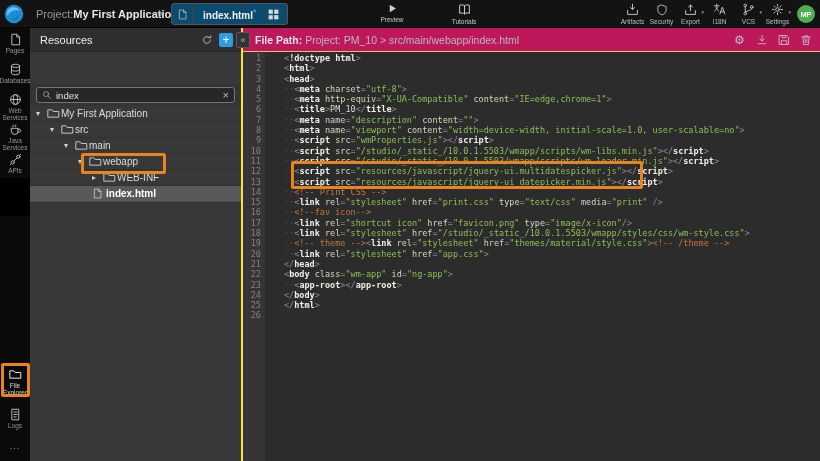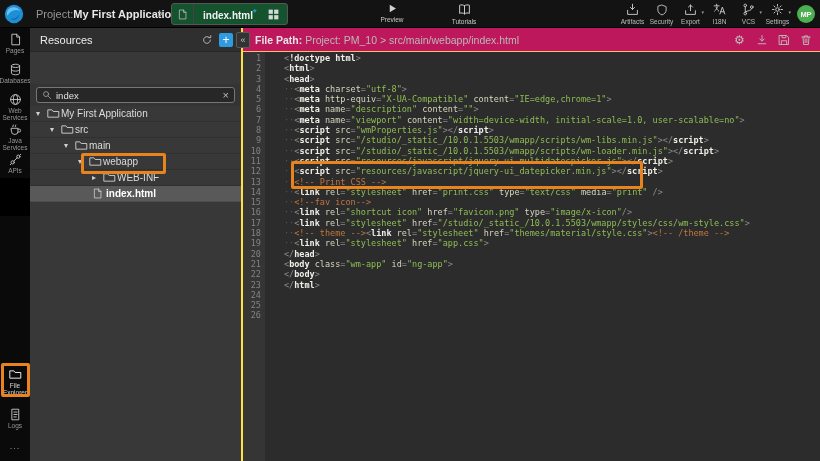--- a/index.html
+++ b/index.html
@@ -12,21 +12,21 @@
     font-family:"Liberation Sans",sans-serif;-webkit-font-smoothing:antialiased;}
   #app{position:relative;width:820px;height:461px;background:#2c2c2c;}
 
   
   .topbar{position:relative;height:28px;background:var(--topbar);border-bottom:1px solid #000;}
   .logo{position:absolute;left:3px;top:3px;width:22px;height:22px;}
   .proj{position:absolute;left:36px;top:8px;font-size:11px;color:#969696;}
   .proj b{color:#e8e8e8;font-weight:bold;}
   .crumb-chev{position:absolute;left:158px;top:5px;color:#9a9a9a;font-size:14px;}
   .tab{position:absolute;left:171px;top:3px;height:22px;display:flex;align-items:center;
-    background:#14532d;border:1px solid #565656;border-radius:3px;}
+    background:#0c4a6e;border:1px solid #565656;border-radius:3px;}
   .tab .fbox{width:22px;height:100%;display:flex;align-items:center;justify-content:center;
     border-right:1px solid #444;color:#b5b5b5;}
   .tab .tlabel{padding:0 4px 0 9px;font-size:10px;font-weight:bold;color:#f0f0f0;}
   .tab .mod{color:var(--blue);font-size:9px;vertical-align:4px;}
   .tab .gbox{width:26px;height:100%;display:flex;align-items:center;justify-content:center;color:#d8d8d8;}
   .tb-col{position:absolute;top:3px;display:flex;flex-direction:column;align-items:center;width:38px;color:#d0d0d0;}
   .tb-col .lbl{font-size:6.5px;color:#c9c9c9;margin-top:2px;}
   .tb-right{position:absolute;right:28px;top:3px;display:flex;}
   .tb-item{width:29px;display:flex;flex-direction:column;align-items:center;color:#c4c4c4;}
   .tb-item .lbl{font-size:6.5px;color:#bdbdbd;margin-top:2px;white-space:nowrap;}
@@ -449,36 +449,38 @@
             <div>24</div>
             <div>25</div>
             <div>26</div>
           </div>
         <div class="code" id="code">
             <div class="code-line"><span class="tk-p">&lt;</span><span class="tk-t">!doctype html</span><span class="tk-p">&gt;</span></div>
             <div class="code-line"><span class="tk-p">&lt;</span><span class="tk-t">html</span><span class="tk-p">&gt;</span></div>
             <div class="code-line"><span class="tk-p">&lt;</span><span class="tk-t">head</span><span class="tk-p">&gt;</span></div>
             <div class="code-line"><span class="tk-ws">··</span><span class="tk-p">&lt;</span><span class="tk-t">meta</span><span class="tk-a"> charset</span><span class="tk-p">=</span><span class="tk-s">"utf-8"</span><span class="tk-p">&gt;</span></div>
             <div class="code-line"><span class="tk-ws">··</span><span class="tk-p">&lt;</span><span class="tk-t">meta</span><span class="tk-a"> http-equiv</span><span class="tk-p">=</span><span class="tk-s">"X-UA-Compatible"</span><span class="tk-a"> content</span><span class="tk-p">=</span><span class="tk-s">"IE=edge,chrome=1"</span><span class="tk-p">&gt;</span></div>
+            <div class="code-line"><span class="tk-ws">··</span><span class="tk-p">&lt;</span><span class="tk-t">title</span><span class="tk-p">&gt;</span><span class="tk-x">PM_10</span><span class="tk-p">&lt;/</span><span class="tk-t">title</span><span class="tk-p">&gt;</span></div>
             <div class="code-line"><span class="tk-ws">··</span><span class="tk-p">&lt;</span><span class="tk-t">meta</span><span class="tk-a"> name</span><span class="tk-p">=</span><span class="tk-s">"description"</span><span class="tk-a"> content</span><span class="tk-p">=</span><span class="tk-s">""</span><span class="tk-p">&gt;</span></div>
             <div class="code-line"><span class="tk-ws">··</span><span class="tk-p">&lt;</span><span class="tk-t">meta</span><span class="tk-a"> name</span><span class="tk-p">=</span><span class="tk-s">"viewport"</span><span class="tk-a"> content</span><span class="tk-p">=</span><span class="tk-s">"width=device-width, initial-scale=1.0, user-scalable=no"</span><span class="tk-p">&gt;</span></div>
             <div class="code-line"><span class="tk-ws">··</span><span class="tk-p">&lt;</span><span class="tk-t">script</span><span class="tk-a"> src</span><span class="tk-p">=</span><span class="tk-s">"wmProperties.js"</span><span class="tk-p">&gt;</span><span class="tk-p">&lt;/</span><span class="tk-t">script</span><span class="tk-p">&gt;</span></div>
             <div class="code-line"><span class="tk-ws">··</span><span class="tk-p">&lt;</span><span class="tk-t">script</span><span class="tk-a"> src</span><span class="tk-p">=</span><span class="tk-s">"/studio/_static_/10.0.1.5503/wmapp/scripts/wm-libs.min.js"</span><span class="tk-p">&gt;</span><span class="tk-p">&lt;/</span><span class="tk-t">script</span><span class="tk-p">&gt;</span></div>
             <div class="code-line"><span class="tk-ws">··</span><span class="tk-p">&lt;</span><span class="tk-t">script</span><span class="tk-a"> src</span><span class="tk-p">=</span><span class="tk-s">"/studio/_static_/10.0.1.5503/wmapp/scripts/wm-loader.min.js"</span><span class="tk-p">&gt;</span><span class="tk-p">&lt;/</span><span class="tk-t">script</span><span class="tk-p">&gt;</span></div>
             <div class="code-line"><span class="tk-ws">··</span><span class="tk-p">&lt;</span><span class="tk-t">script</span><span class="tk-a"> src</span><span class="tk-p">=</span><span class="tk-s">"resources/javascript/jquery-ui.multidatespicker.js"</span><span class="tk-p">&gt;</span><span class="tk-p">&lt;/</span><span class="tk-t">script</span><span class="tk-p">&gt;</span></div>
             <div class="code-line"><span class="tk-ws">··</span><span class="tk-p">&lt;</span><span class="tk-t">script</span><span class="tk-a"> src</span><span class="tk-p">=</span><span class="tk-s">"resources/javascript/jquery-ui_datepicker.min.js"</span><span class="tk-p">&gt;</span><span class="tk-p">&lt;/</span><span class="tk-t">script</span><span class="tk-p">&gt;</span></div>
             <div class="code-line"><span class="tk-ws">··</span><span class="tk-c">&lt;!-- Print CSS --&gt;</span></div>
             <div class="code-line"><span class="tk-ws">··</span><span class="tk-p">&lt;</span><span class="tk-t">link</span><span class="tk-a"> rel</span><span class="tk-p">=</span><span class="tk-s">"stylesheet"</span><span class="tk-a"> href</span><span class="tk-p">=</span><span class="tk-s">"print.css"</span><span class="tk-a"> type</span><span class="tk-p">=</span><span class="tk-s">"text/css"</span><span class="tk-a"> media</span><span class="tk-p">=</span><span class="tk-s">"print"</span><span class="tk-x"> </span><span class="tk-p">/&gt;</span></div>
             <div class="code-line"><span class="tk-ws">··</span><span class="tk-c">&lt;!--fav icon--&gt;</span></div>
             <div class="code-line"><span class="tk-ws">··</span><span class="tk-p">&lt;</span><span class="tk-t">link</span><span class="tk-a"> rel</span><span class="tk-p">=</span><span class="tk-s">"shortcut icon"</span><span class="tk-a"> href</span><span class="tk-p">=</span><span class="tk-s">"favicon.png"</span><span class="tk-a"> type</span><span class="tk-p">=</span><span class="tk-s">"image/x-icon"</span><span class="tk-p">/&gt;</span></div>
             <div class="code-line"><span class="tk-ws">··</span><span class="tk-p">&lt;</span><span class="tk-t">link</span><span class="tk-a"> rel</span><span class="tk-p">=</span><span class="tk-s">"stylesheet"</span><span class="tk-a"> href</span><span class="tk-p">=</span><span class="tk-s">"/studio/_static_/10.0.1.5503/wmapp/styles/css/wm-style.css"</span><span class="tk-p">&gt;</span></div>
             <div class="code-line"><span class="tk-ws">··</span><span class="tk-c">&lt;!-- theme --&gt;</span><span class="tk-p">&lt;</span><span class="tk-t">link</span><span class="tk-a"> rel</span><span class="tk-p">=</span><span class="tk-s">"stylesheet"</span><span class="tk-a"> href</span><span class="tk-p">=</span><span class="tk-s">"themes/material/style.css"</span><span class="tk-p">&gt;</span><span class="tk-c">&lt;!-- /theme --&gt;</span></div>
             <div class="code-line"><span class="tk-ws">··</span><span class="tk-p">&lt;</span><span class="tk-t">link</span><span class="tk-a"> rel</span><span class="tk-p">=</span><span class="tk-s">"stylesheet"</span><span class="tk-a"> href</span><span class="tk-p">=</span><span class="tk-s">"app.css"</span><span class="tk-p">&gt;</span></div>
             <div class="code-line"><span class="tk-p">&lt;/</span><span class="tk-t">head</span><span class="tk-p">&gt;</span></div>
             <div class="code-line"><span class="tk-p">&lt;</span><span class="tk-t">body</span><span class="tk-a"> class</span><span class="tk-p">=</span><span class="tk-s">"wm-app"</span><span class="tk-a"> id</span><span class="tk-p">=</span><span class="tk-s">"ng-app"</span><span class="tk-p">&gt;</span></div>
+            <div class="code-line"><span class="tk-ws">··</span><span class="tk-p">&lt;</span><span class="tk-t">app-root</span><span class="tk-p">&gt;</span><span class="tk-p">&lt;/</span><span class="tk-t">app-root</span><span class="tk-p">&gt;</span></div>
             <div class="code-line"><span class="tk-p">&lt;/</span><span class="tk-t">body</span><span class="tk-p">&gt;</span></div>
             <div class="code-line"><span class="tk-p">&lt;/</span><span class="tk-t">html</span><span class="tk-p">&gt;</span></div>
             <div class="code-line"></div>
           </div>
         <div class="ann ann-code"></div>
       </div>
     </div>
   </div>
 </div>
 

